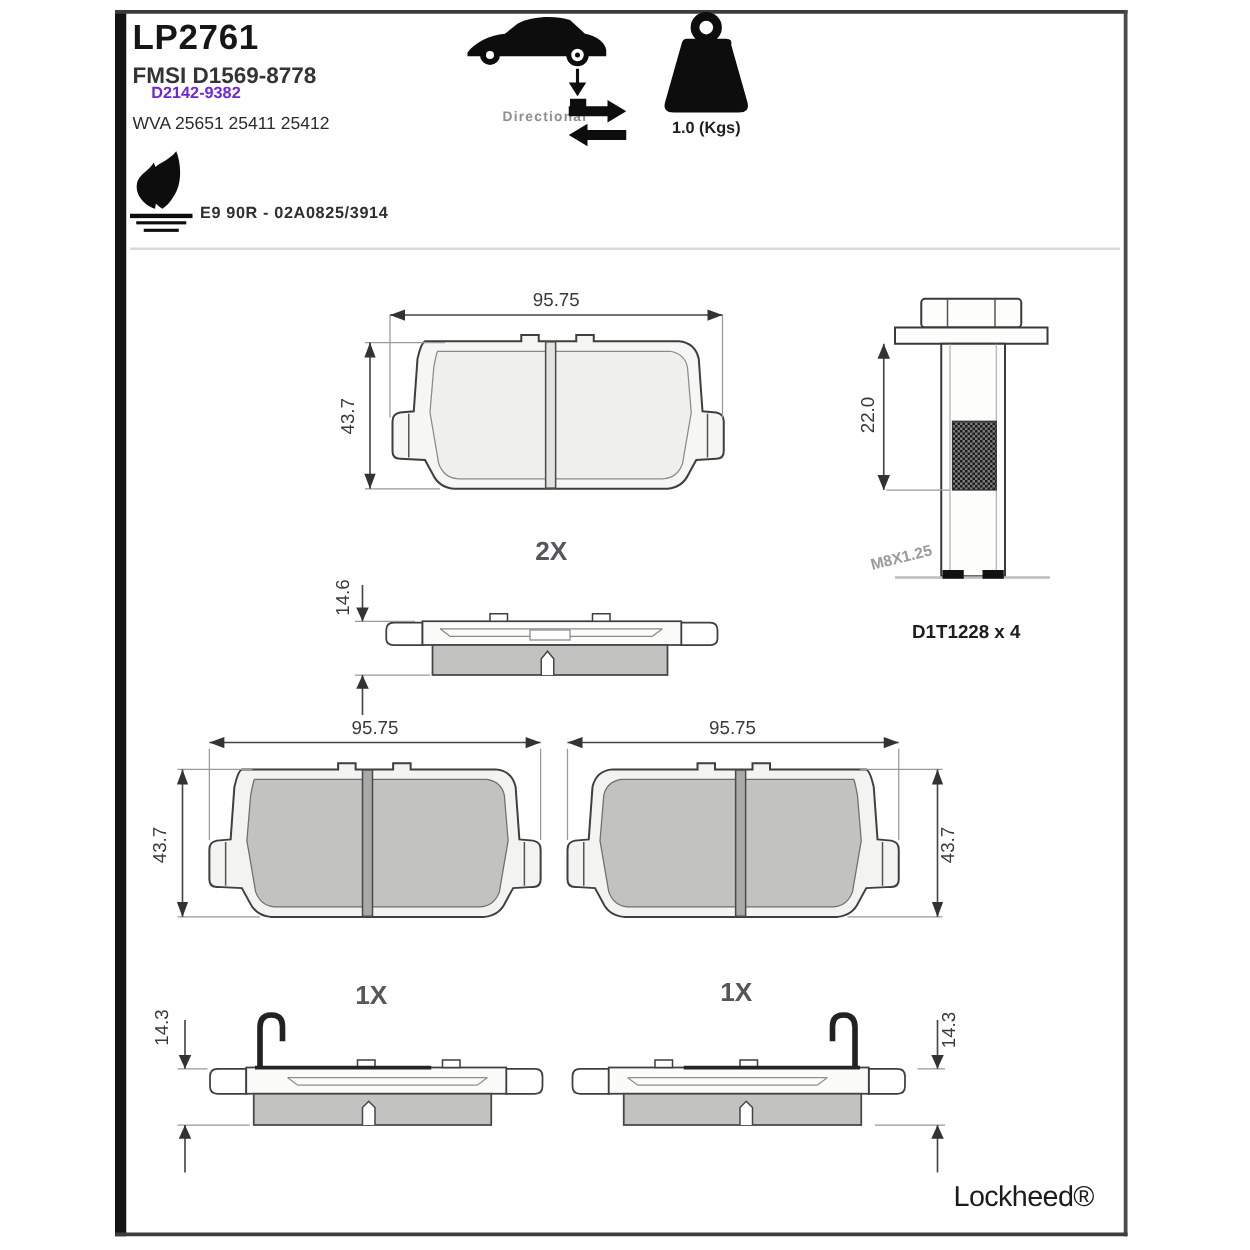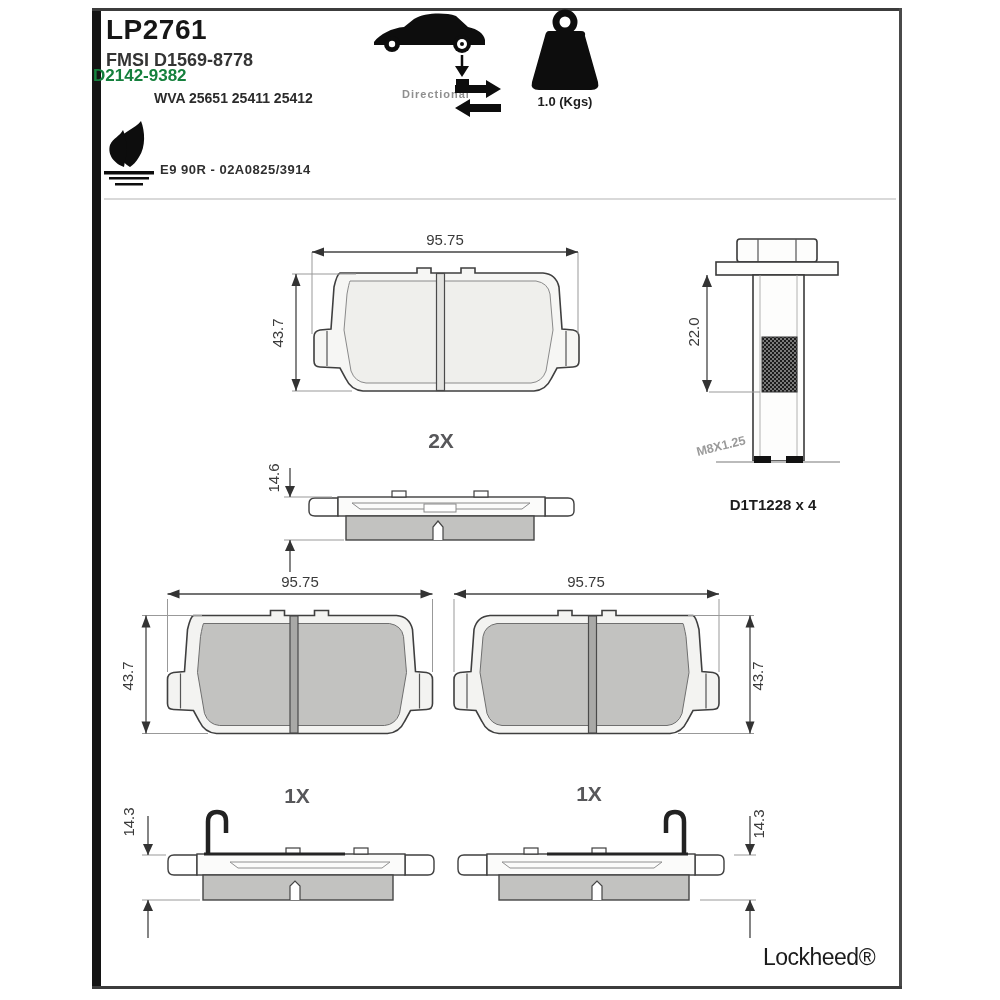--- a/index.html
+++ b/index.html
@@ -6,22 +6,22 @@
   .page{position:relative;width:1000px;height:1000px;background:#ffffff;
         font-family:"Liberation Sans",sans-serif;overflow:hidden;color:#1d1d1d;}
   .abs{position:absolute;}
   .bar-left{left:92px;top:8px;width:9px;height:981px;background:#141414;}
   .frame-top{left:92px;top:8px;width:810px;height:3px;background:#3c3c3c;}
   .frame-right{left:899px;top:8px;width:3px;height:981px;background:#4a4a4a;}
   .frame-bottom{left:92px;top:986px;width:810px;height:3px;background:#3c3c3c;}
   .sep-line{left:104px;top:198px;width:792px;height:2px;background:#d9d9d9;}
   .part-number{left:106px;top:14px;font-size:28px;font-weight:bold;letter-spacing:.5px;color:#161616;}
   .ref1{left:106px;top:50px;font-size:18px;font-weight:bold;color:#343434;}
-  .ref2{left:93px;top:66px;font-size:17px;font-weight:bold;color:#15803d;}
-  .wva{left:106px;top:90px;font-size:14px;font-weight:bold;color:#2b2b2b;margin-left:48px;}
+  .ref2{left:121px;top:66px;font-size:13px;font-weight:bold;color:#6d28d9;}
+  .wva{left:106px;top:90px;font-size:14px;font-weight:normal;color:#2b2b2b;}
   .directional{left:362px;top:88px;font-size:11px;font-weight:bold;color:#8f8f8f;letter-spacing:1px;margin-left:40px;}
   .delphi{left:678px;top:30px;font-size:48px;font-weight:bold;letter-spacing:-1px;
           color:var(--brand-blue,#2e2eb0);}
   .approval{left:160px;top:162px;font-size:13px;font-weight:bold;color:#2f2f2f;letter-spacing:.5px;}
   .lockheed{left:744px;top:944px;width:150px;text-align:center;font-size:23px;
             font-weight:normal;color:#1b1b1b;letter-spacing:-.5px;}
   svg.drawing{left:0;top:0;}
   svg text{font-family:"Liberation Sans",sans-serif;}
   .dim-text{font-size:15px;fill:#3a3a3a;}
   .qty-text{font-size:21px;font-weight:bold;fill:#57575a;}

